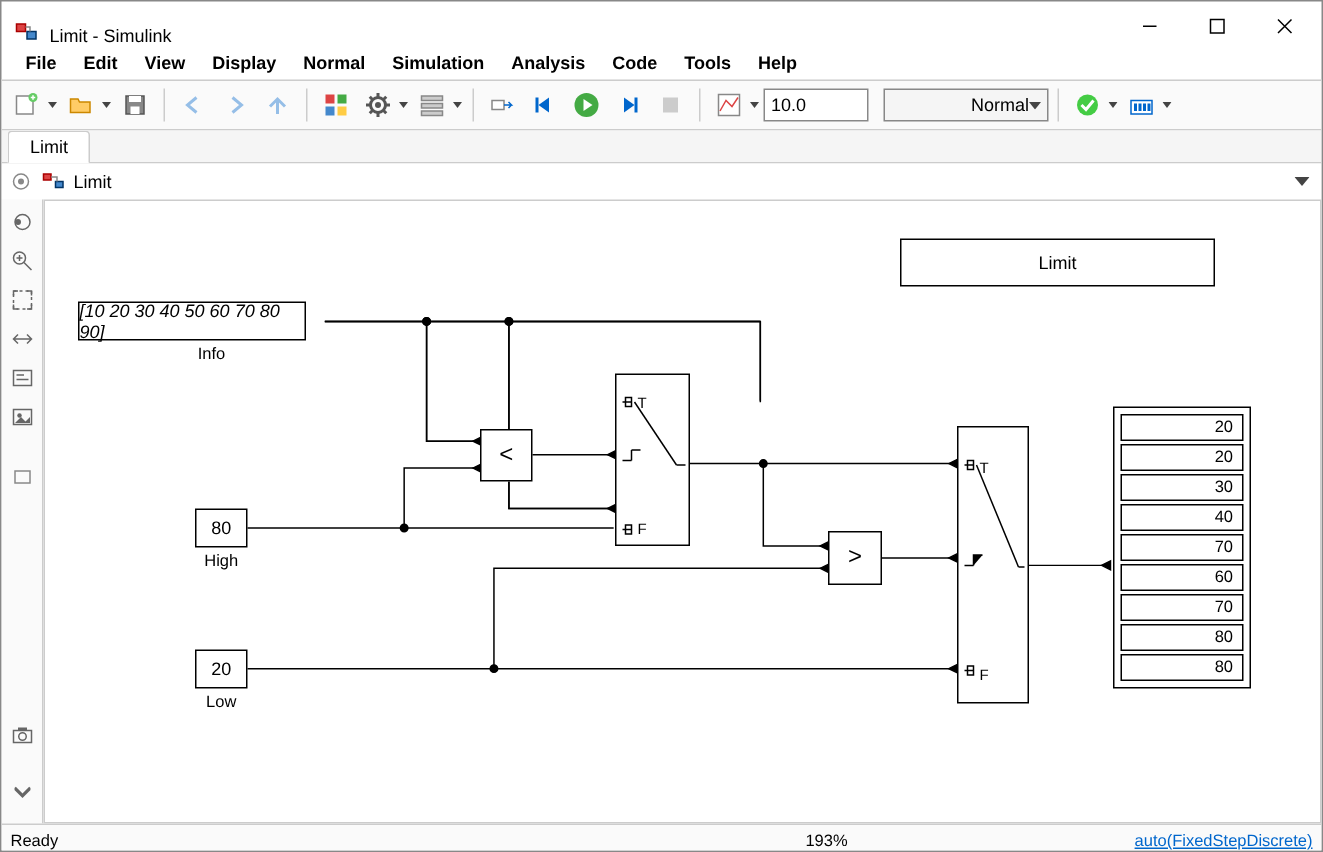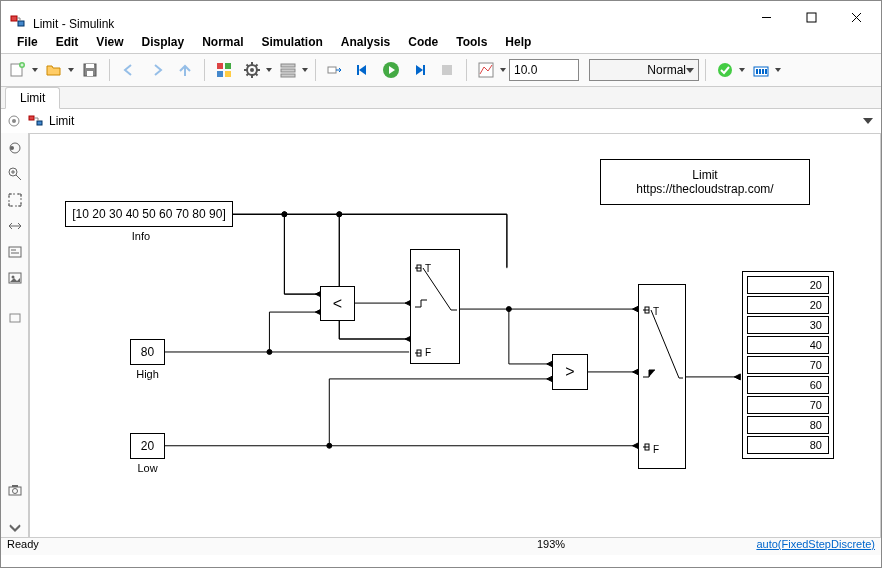--- a/index.html
+++ b/index.html
@@ -24,21 +24,21 @@
 .breadcrumb .btext { font-size: 12px; flex: 1; }
 .workspace { display: flex; height: calc(568px - 30px - 22px - 34px - 22px - 24px - 18px - 2px); }
 .palette { width: 28px; border-right: 1px solid #ccc; display: flex; flex-direction: column; align-items: center; gap: 4px; padding-top: 4px; background: #fafafa; }
 .palbtn { width: 22px; height: 22px; display: flex; align-items: center; justify-content: center; }
 .canvas { flex: 1; position: relative; background: #fff; border: 1px solid #ccc; margin: 0; }
 .block { position: absolute; border: 1px solid #000; background: #fff; font-size: 12px; display: flex; align-items: center; justify-content: center; }
 .blabel { position: absolute; font-size: 11px; text-align: center; }
 .modelinfo { position: absolute; border: 1px solid #000; font-size: 12px; text-align: center; padding: 8px; background: #fff; }
 .display { position: absolute; border: 1px solid #000; background: #fff; display: flex; flex-direction: column; padding: 4px; gap: 2px; }
 .display .cell { height: 18px; border: 1px solid #000; font-size: 11px; text-align: right; padding: 0 6px; line-height: 16px; }
-.statusbar { position: absolute; bottom: 12px; left: 0; right: 0; height: 18px; border-top: 1px solid #ccc; display: flex; align-items: flex-start; font-size: 11px; padding: 0 6px; background: #fafafa; }
+.statusbar { position: absolute; bottom: 0; left: 0; right: 0; height: 18px; border-top: 1px solid #ccc; display: flex; align-items: flex-end; font-size: 11px; padding: 0 6px; background: #fafafa; }
 .statusbar .s1 { flex: 0 0 380px; }
 .statusbar .s2 { flex: 1; text-align: center; }
 .statusbar .s3 { flex: 0 0 160px; text-align: right; color: #0066cc; text-decoration: underline; }
 svg.wires { position: absolute; top: 0; left: 0; width: 100%; height: 100%; pointer-events: none; }
 </style>
 </head>
 <body>
 
 <div class="titlebar">
   <span class="appicon">
@@ -396,21 +396,21 @@
         <path d="M376 205 l6 -3 v6 z" fill="#000"></path>
         <path d="M376 218 l6 -3 v6 z" fill="#000" opacity="0"></path>
         <path d="M518 230 l6 -3 v6 z" fill="#000"></path>
         <path d="M518 245 l6 -3 v6 z" fill="#000"></path>
         <path d="M604 175 l6 -3 v6 z" fill="#000"></path>
         <path d="M604 238 l6 -3 v6 z" fill="#000"></path>
         <path d="M604 312 l6 -3 v6 z" fill="#000"></path>
       </g>
     </svg>
 
-    <div class="block" style="left:35px;top:67px;width:168px;height:26px;">
+    <div class="block" style="left:22px;top:67px;width:152px;height:26px;font-style:italic;">
       <span>[10 20 30 40 50 60 70 80 90]</span>
     </div>
     <div class="blabel" style="left:35px;top:96px;width:152px;">Info</div>
 
     <div class="block" style="left:100px;top:205px;width:35px;height:26px;">
       <span>80</span>
     </div>
     <div class="blabel" style="left:90px;top:234px;width:55px;">High</div>
 
     <div class="block" style="left:100px;top:299px;width:35px;height:26px;">
@@ -460,21 +460,20 @@
       <div class="cell">40</div>
       <div class="cell">70</div>
       <div class="cell">60</div>
       <div class="cell">70</div>
       <div class="cell">80</div>
       <div class="cell">80</div>
     </div>
 
     <div class="modelinfo" style="left:570px;top:25px;width:210px;">
       <div>Limit</div>
-      <div>https://thecloudstrap.com/</div>
     </div>
   </div>
 </div>
 
 <div class="statusbar">
   <span class="s1">Ready</span>
   <span class="s2">193%</span>
   <span class="s3">auto(FixedStepDiscrete)</span>
 </div>
 

